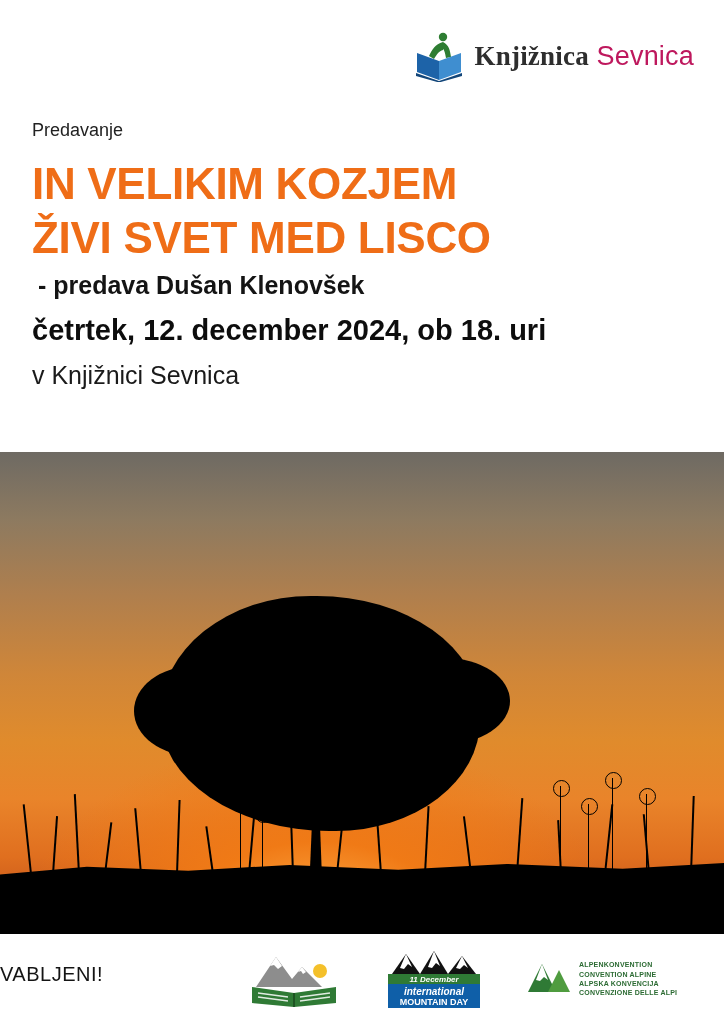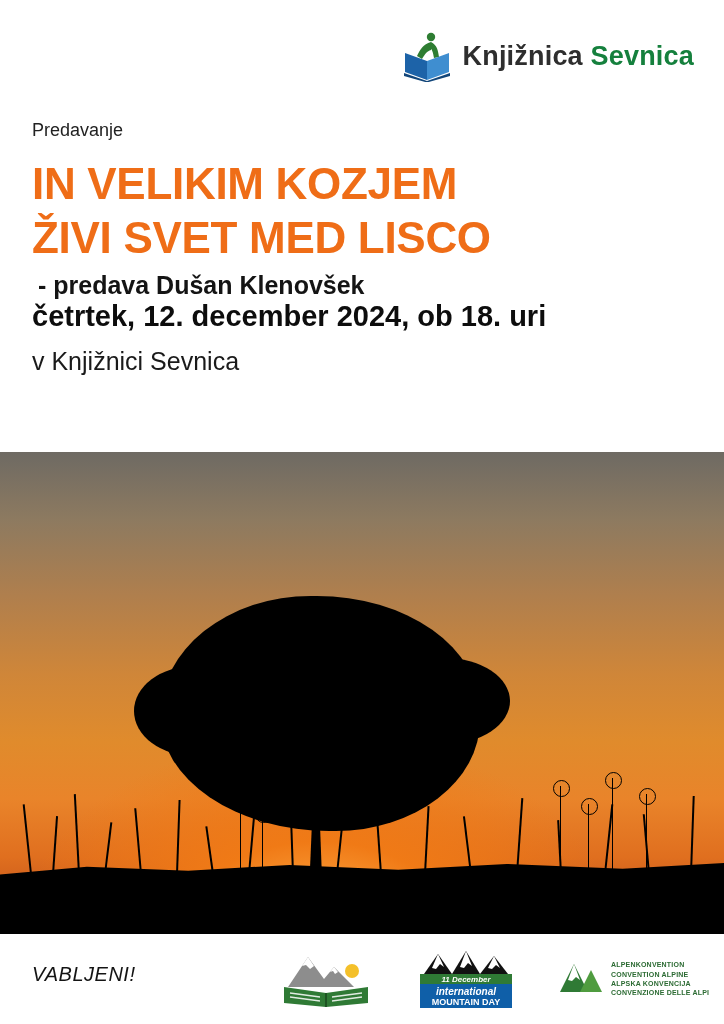--- a/index.html
+++ b/index.html
@@ -37,24 +37,25 @@
     flex: none;
   }
   .logo-text {
     font-size: 27px;
     letter-spacing: 0.2px;
     color: #2e2e2e;
     white-space: nowrap;
   }
   .logo-text b {
     font-weight: bold;
+    font-family: Liberation Serif, serif;
   }
   .logo-text span.light {
-    font-weight: bold;
-    color: #15803d;
+    font-weight: normal;
+    color: #be185d;
   }
 
   
   .textblock {
     padding: 8px 0 0 32px;
   }
   .kicker {
     font-size: 18px;
     color: #222;
     margin-bottom: 16px;
@@ -70,20 +71,21 @@
   .subtitle {
     font-size: 25px;
     font-weight: bold;
     color: #141414;
     margin: 4px 0 0 6px;
   }
   .date {
     font-size: 29px;
     font-weight: bold;
     color: #0d0d0d;
+    margin-top: 14px;
   }
   .venue {
     font-size: 25px;
     color: #1a1a1a;
     margin-top: 14px;
   }
 
   
   .photo {
     position: absolute;
@@ -195,23 +197,21 @@
     position: absolute;
     left: 0;
     top: 934px;
     width: 724px;
     height: 90px;
     background: #fff;
     display: flex;
     align-items: center;
   }
   .footer-left {
-    padding-left: 32px;
     width: 240px;
-    font-style: italic;
   }
   .vabljeni {
     font-size: 20px;
     letter-spacing: 0.5px;
     color: #141414;
     margin-bottom: 9px;
   }
   .vstop {
     font-size: 15px;
     letter-spacing: 0.4px;

